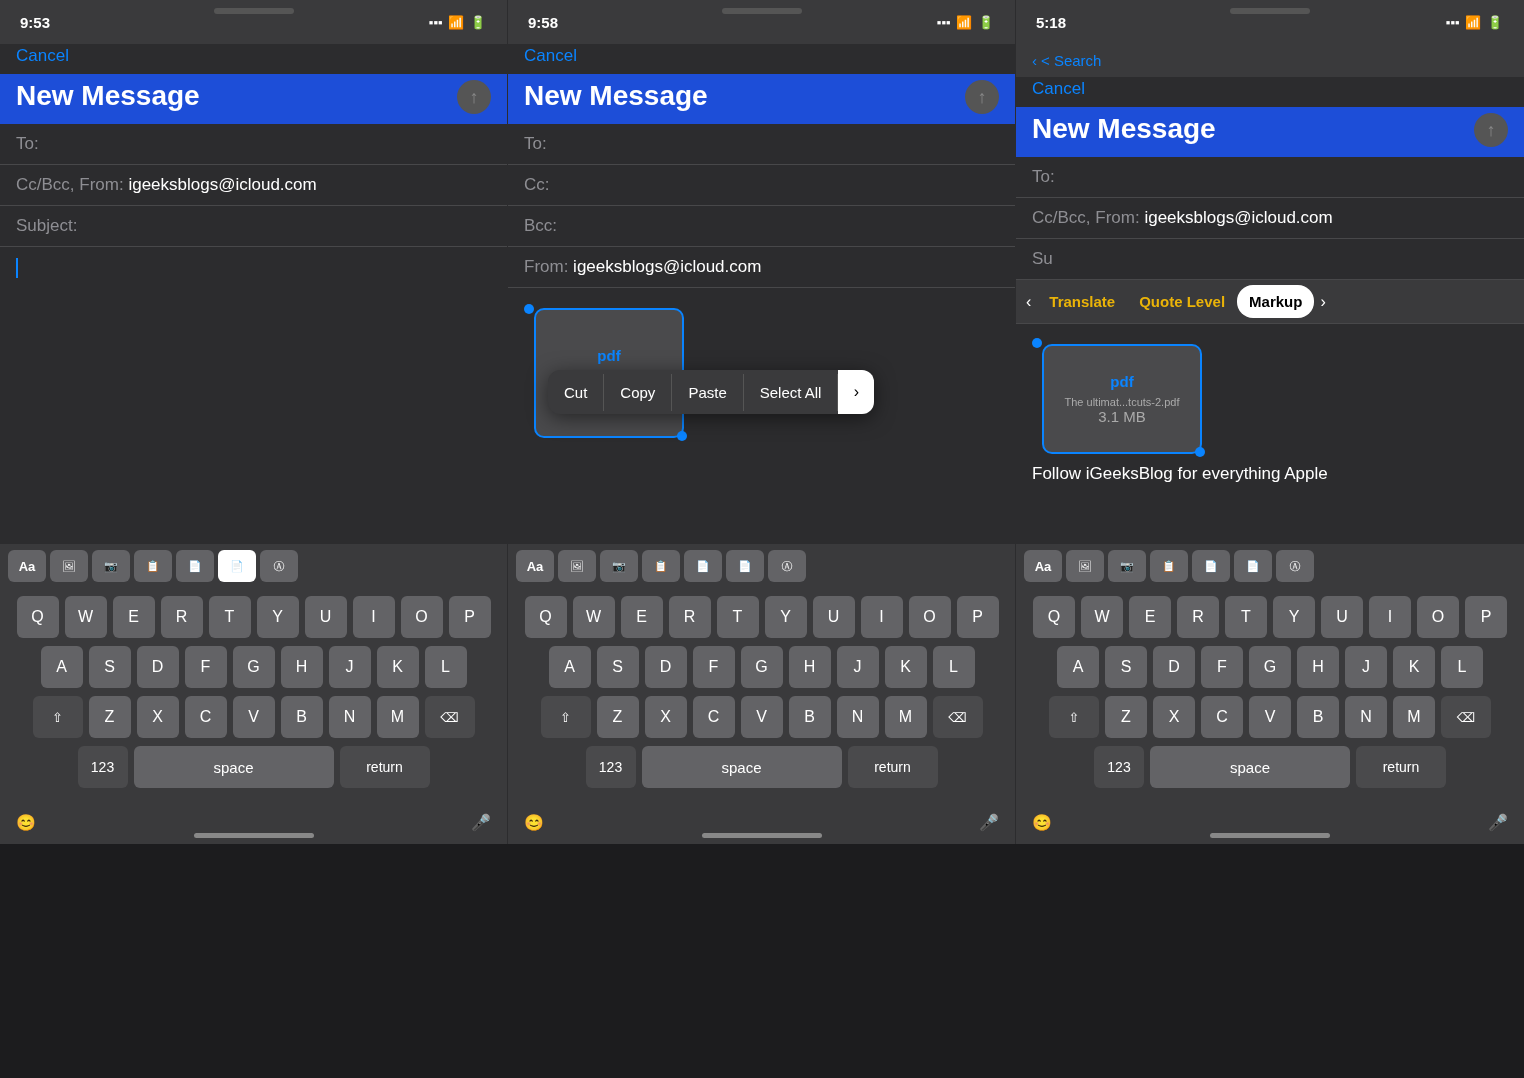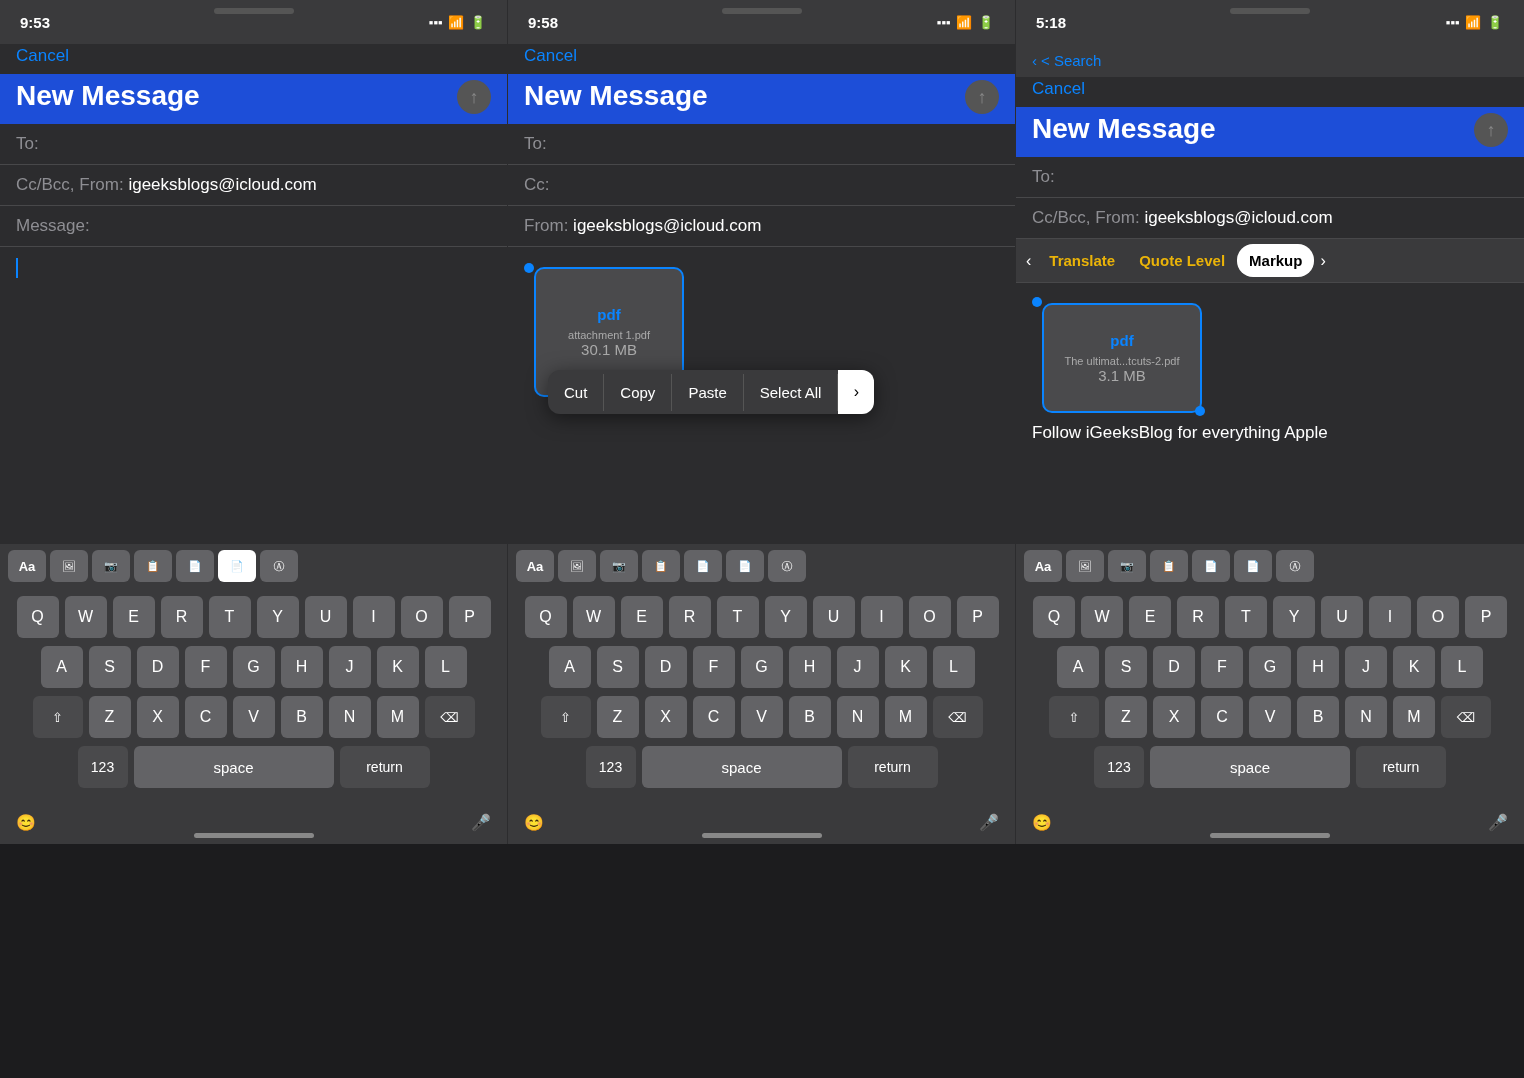--- a/index.html
+++ b/index.html
@@ -380,21 +380,21 @@
       </div>
     </div>
     <div class="mail-field">
       <span>To:</span>
     </div>
     <div class="mail-field">
       <span>Cc/Bcc, From: </span>
       <span class="mail-field-value">igeeksblogs@icloud.com</span>
     </div>
     <div class="mail-field">
-      <span>Message:</span>
+      <span>Subject:</span>
     </div>
     <div class="mail-body">
       <span class="cursor"></span>
     </div>
   </div>
 
   <div class="keyboard-area">
     <div class="keyboard-toolbar">
       <div class="toolbar-btn text-aa">Aa</div>
       <div class="toolbar-btn">🖼</div>
@@ -474,20 +474,23 @@
         <span>↑</span>
       </div>
     </div>
     <div class="mail-field">
       <span>To:</span>
     </div>
     <div class="mail-field">
       <span>Cc:</span>
     </div>
     <div class="mail-field">
+      <span>Bcc:</span>
+    </div>
+    <div class="mail-field">
       <span>From: </span>
       <span class="mail-field-value">igeeksblogs@icloud.com</span>
     </div>
 
     <div class="context-menu">
       <div class="context-menu-item">Cut</div>
       <div class="context-menu-item">Copy</div>
       <div class="context-menu-item">Paste</div>
       <div class="context-menu-item">Select All</div>
       <div class="context-menu-arrow">›</div>
@@ -591,20 +594,23 @@
         <span>↑</span>
       </div>
     </div>
     <div class="mail-field">
       <span>To:</span>
     </div>
     <div class="mail-field">
       <span>Cc/Bcc, From: </span>
       <span class="mail-field-value">igeeksblogs@icloud.com</span>
     </div>
+    <div class="mail-field">
+      <span>Su</span>
+    </div>
 
     <div class="format-toolbar">
       <span class="format-arrow">‹</span>
       <span class="format-btn">Translate</span>
       <span class="format-btn">Quote Level</span>
       <span class="format-btn active">Markup</span>
       <span class="format-arrow">›</span>
     </div>
 
     <div style="position:relative; padding:10px 16px; flex:1;">

